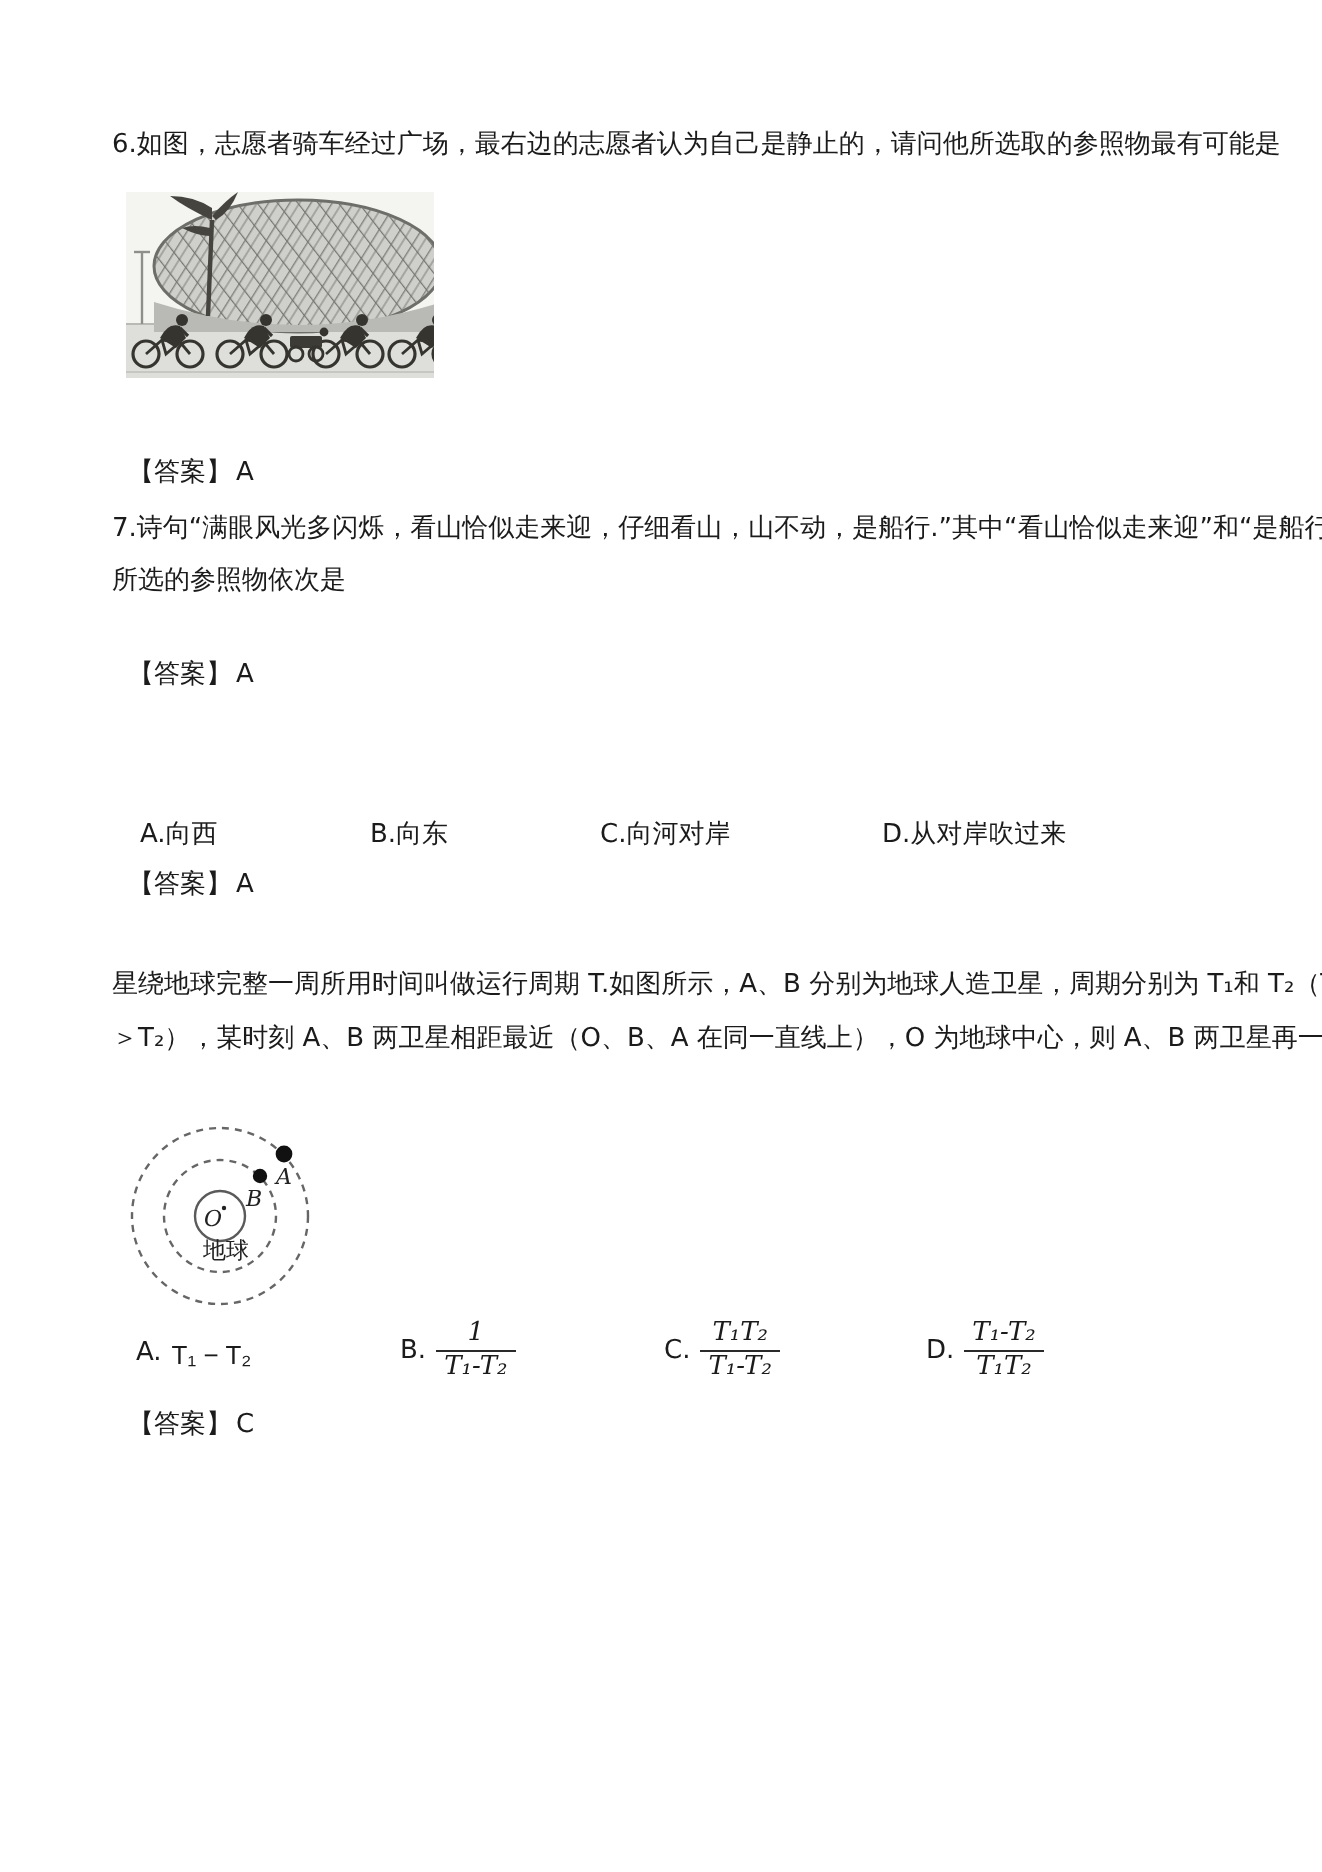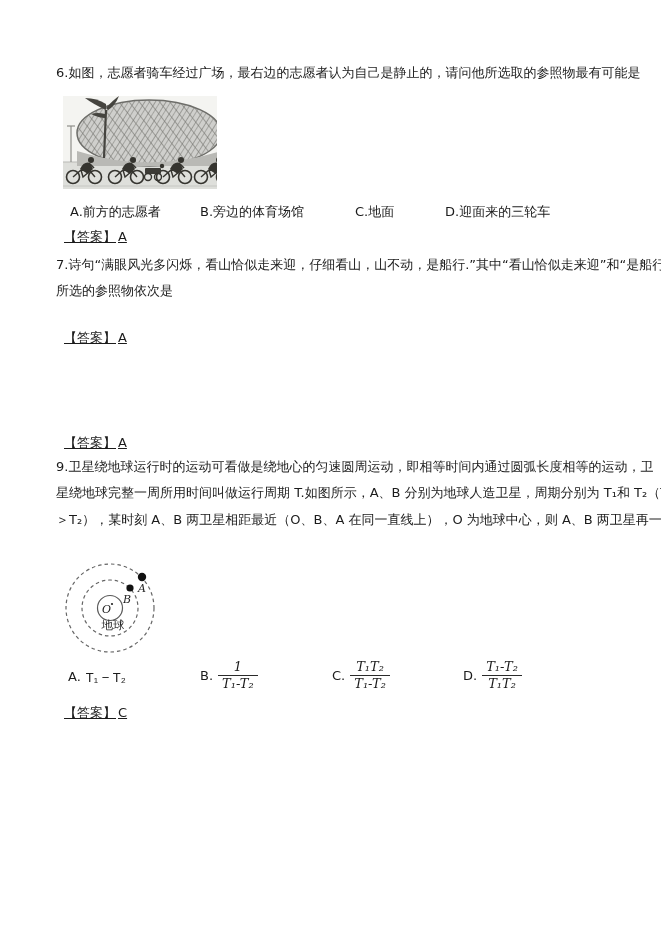--- a/index.html
+++ b/index.html
@@ -5,21 +5,21 @@
   html,body{margin:0;padding:0;background:#ffffff;}
   .page{
     position:relative;width:661px;height:936px;background:#ffffff;overflow:hidden;
     font-family:"DejaVu Sans","Liberation Sans",sans-serif;
     font-size:13px;color:#1b1b1b;
   }
   .line{position:absolute;white-space:pre;line-height:18px;}
   .stem{left:56px;}
   .optrow{position:absolute;left:0;top:0;width:661px;height:18px;}
   .opt{position:absolute;white-space:pre;line-height:18px;}
-  .ansrow{position:absolute;white-space:pre;line-height:18px;text-decoration:underline;}
+  .ansrow{position:absolute;white-space:pre;line-height:18px;}
   .ansrow .ansletter{padding-left:2px;}
   .figphoto{position:absolute;left:63px;top:96px;width:154px;height:93px;}
   .figdiagram{position:absolute;left:58px;top:556px;width:104px;height:104px;}
   .fopt{position:absolute;display:flex;align-items:center;gap:5px;}
   .fopt .lbl{font-family:"DejaVu Sans","Liberation Sans",sans-serif;line-height:18px;}
   .formula{font-family:Liberation Sans, sans-serif;}
   .frac{display:inline-block;text-align:center;font-family:"DejaVu Serif","Liberation Serif",serif;font-style:italic;font-size:13px;line-height:16px;vertical-align:middle;}
   .frac .num{display:block;padding:0 4px;}
   .frac .den{display:block;border-top:1px solid #2a2a2a;padding:0 4px;}
   svg text{font-family:"DejaVu Serif","Liberation Serif",serif;}
@@ -74,35 +74,34 @@
     <use href="#cyclist" x="63" y="81"></use>
     <use href="#cyclist" x="111" y="81"></use>
     <use href="#cyclist" x="149" y="81"></use>
 
     <rect x="82" y="72" width="16" height="6" rx="1" fill="#3c3b36"></rect>
     <circle cx="85" cy="81" r="3.5" fill="none" stroke="#35342f" stroke-width="1.4"></circle>
     <circle cx="95" cy="81" r="3.5" fill="none" stroke="#35342f" stroke-width="1.4"></circle>
     <circle cx="99" cy="70" r="2.2" fill="#35342f"></circle>
   </svg>
 
-  <div class="optrow" style="top:203px">
-    <span class="opt" style="left:70px">A.前方的志愿者</span>
-    <span class="opt" style="left:200px">B.旁边的体育场馆</span>
-    <span class="opt" style="left:355px">C.地面</span>
-    <span class="opt" style="left:445px">D.迎面来的三轮车</span>
-  </div>
   <div class="ansrow" style="left:64px;top:228px"><span>【答案】</span><span class="ansletter">A</span></div>
 
   <div class="line stem" style="top:256px">7.诗句“满眼风光多闪烁，看山恰似走来迎，仔细看山，山不动，是船行.”其中“看山恰似走来迎”和“是船行”</div>
   <div class="line stem" style="top:282px">所选的参照物依次是</div>
   <div class="ansrow" style="left:64px;top:329px"><span>【答案】</span><span class="ansletter">A</span></div>
 
+  <div class="optrow" style="top:409px">
+    <span class="opt" style="left:70px">A.向西</span>
+    <span class="opt" style="left:185px">B.向东</span>
+    <span class="opt" style="left:300px">C.向河对岸</span>
+    <span class="opt" style="left:441px">D.从对岸吹过来</span>
+  </div>
   <div class="ansrow" style="left:64px;top:434px"><span>【答案】</span><span class="ansletter">A</span></div>
 
-  <div class="line stem" style="top:458px">9.卫星绕地球运行时的运动可看做是绕地心的匀速圆周运动，即相等时间内通过圆弧长度相等的运动，卫</div>
   <div class="line stem" style="top:484px">星绕地球完整一周所用时间叫做运行周期 T.如图所示，A、B 分别为地球人造卫星，周期分别为 T₁和 T₂（T₁</div>
   <div class="line stem" style="top:511px">＞T₂），某时刻 A、B 两卫星相距最近（O、B、A 在同一直线上），O 为地球中心，则 A、B 两卫星再一次</div>
 
   <svg class="figdiagram" viewBox="0 0 104 104" xmlns="http://www.w3.org/2000/svg">
     <circle cx="52" cy="52" r="44" fill="none" stroke="#666" stroke-width="1.2" stroke-dasharray="3.5,3"></circle>
     <circle cx="52" cy="52" r="28" fill="none" stroke="#666" stroke-width="1.2" stroke-dasharray="3.5,3"></circle>
     <circle cx="52" cy="52" r="12.5" fill="#ffffff" stroke="#5a5a5a" stroke-width="1.2"></circle>
     <circle cx="84" cy="21" r="4.2" fill="#111"></circle>
     <circle cx="72" cy="32" r="3.6" fill="#111"></circle>
     <text x="80" y="36" font-size="11" font-style="italic" fill="#222">A</text>

